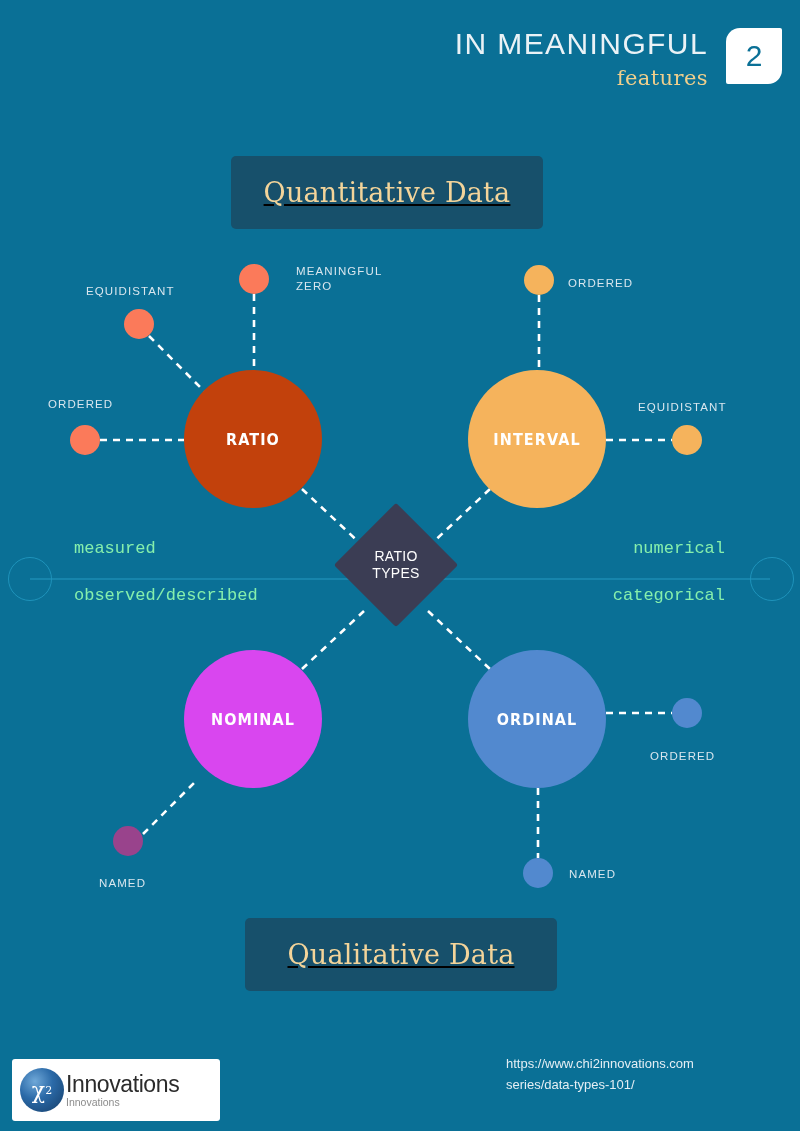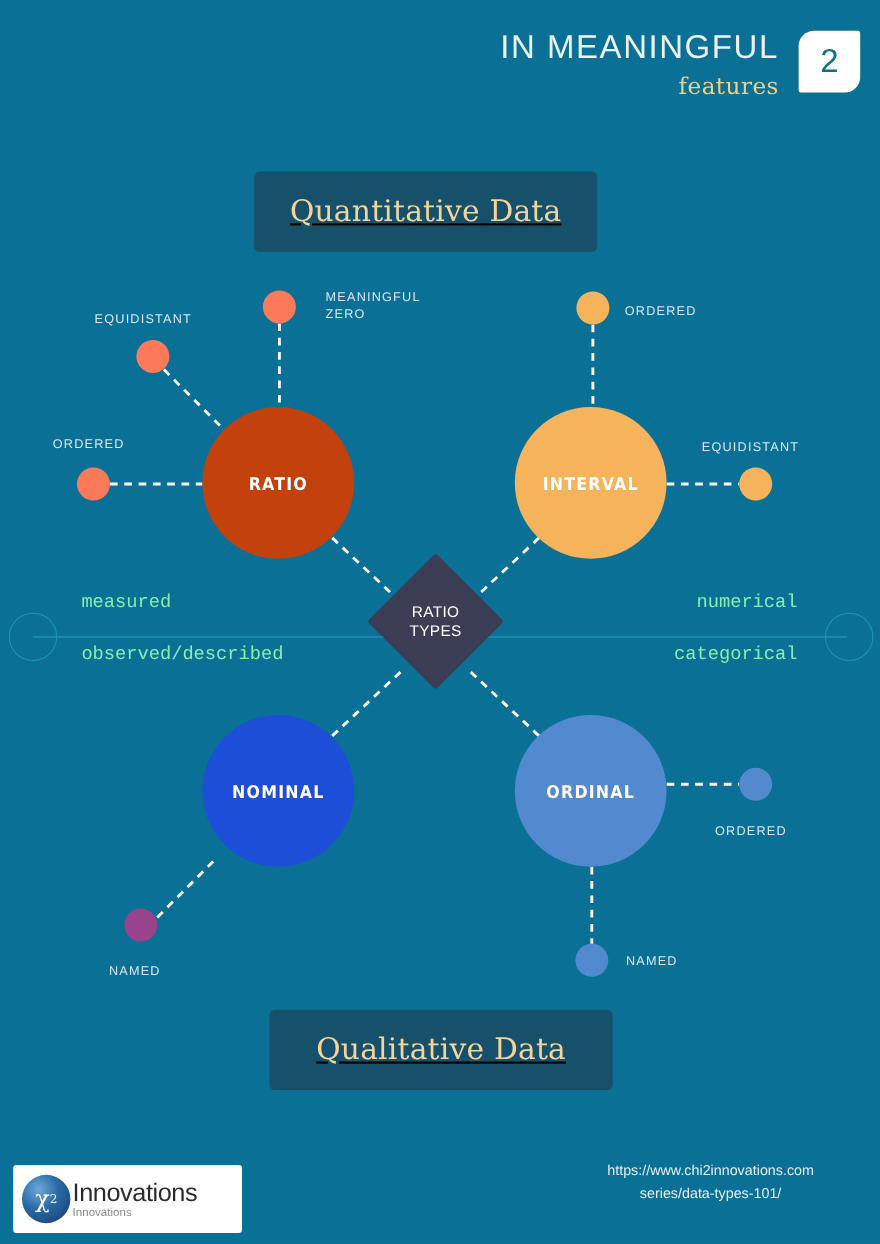--- a/index.html
+++ b/index.html
@@ -79,21 +79,21 @@
 
   
   .node {
     position: absolute; border-radius: 50%;
     display: flex; align-items: center; justify-content: center;
     color: #ffffff; font-size: 16px; letter-spacing: 1.1px;
     font-weight: 700; font-family: "DejaVu Sans Condensed", "Liberation Sans", sans-serif;
   }
   #node-ratio    { left: 184px; top: 370px; width: 138px; height: 138px; background: #c2410c; }
   #node-interval { left: 468px; top: 370px; width: 138px; height: 138px; background: #f5b35c; }
-  #node-nominal  { left: 184px; top: 650px; width: 138px; height: 138px; background: #1d4ed8; text-align: center; }
+  #node-nominal  { left: 184px; top: 650px; width: 138px; height: 138px; background: #d946ef; text-align: center; }
   #node-ordinal  { left: 468px; top: 650px; width: 138px; height: 138px; background: #5289cf; }
 
   
   .dot { position: absolute; border-radius: 50%; }
   .sat-lbl {
     position: absolute; color: #d9e6ee; font-size: 11.5px;
     letter-spacing: 1.1px; line-height: 15px; white-space: nowrap;
   }
 
   
@@ -136,21 +136,21 @@
     color: #ffffff; font-size: 22px; font-family: "DejaVu Serif", serif;
     flex: 0 0 auto; position: relative;
   }
   #logo-orb sup { font-size: 11px; }
   #logo-text { margin-left: 2px; line-height: 1; }
   #logo-name { font-size: 23px; color: #2b2b2b; letter-spacing: -.4px; }
   #logo-tag { font-size: 10.5px; color: #8c8c8c; text-align: left; margin-top: 1px; }
 
   #url {
     position: absolute; right: 14px; top: 1053px; width: 280px;
-    color: #e4eef4; font-size: 13px; line-height: 21px; text-align: center;
+    color: #e4eef4; font-size: 13px; line-height: 21px; 
   }
 </style>
 </head>
 <body>
 
 <div id="stage">
 
   <div class="hdr">
     <div class="hdr-l2">IN MEANINGFUL</div>
     <div class="hdr-sub">features</div>

